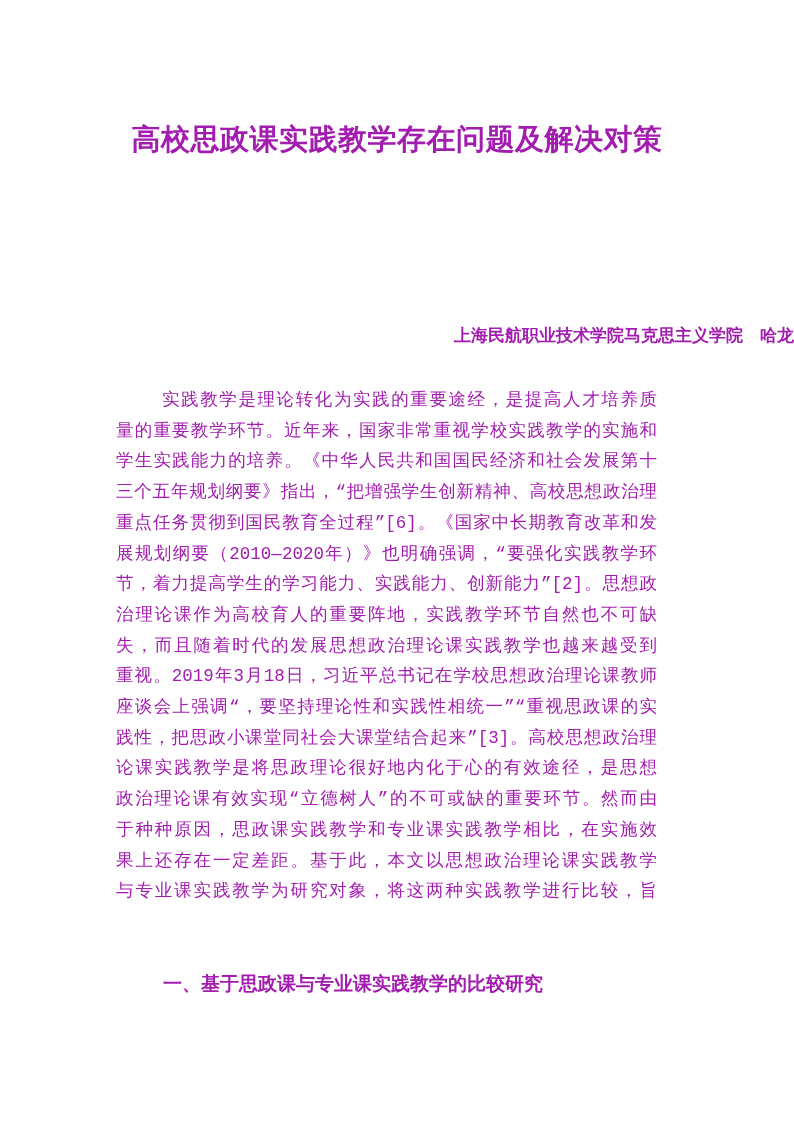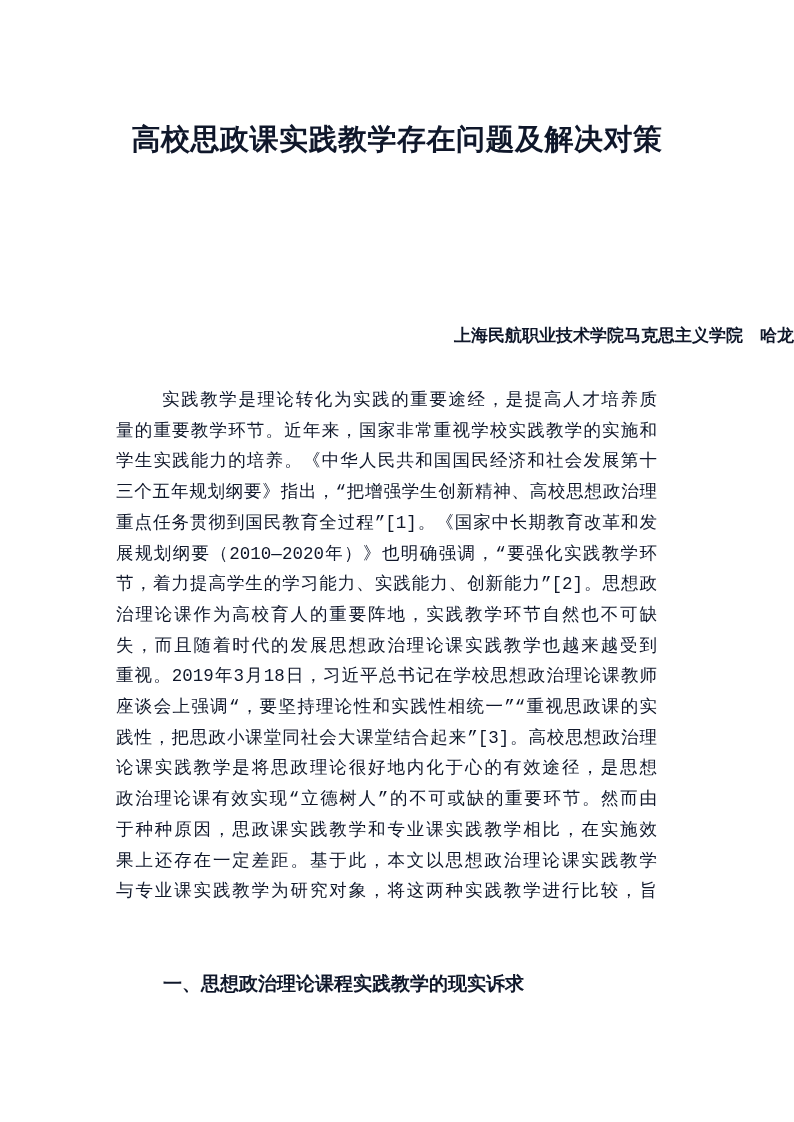--- a/index.html
+++ b/index.html
@@ -5,21 +5,21 @@
   html, body {
     margin: 0;
     padding: 0;
     background: #ffffff;
   }
   .page {
     position: relative;
     width: 794px;
     height: 1122px;
     background: #ffffff;
-    color: #0f172a;
+    color: #a21caf;
     font-family: "Liberation Serif", serif;
     overflow: hidden;
   }
   .doc-title {
     position: absolute;
     left: 0;
     width: 794px;
     margin: 0;
     text-align: center;
     font-size: 29px;
@@ -78,30 +78,30 @@
   <h1 class="doc-title line1">高校思政课实践教学存在问题及解决对策</h1>
 
 
   <div class="author-line">上海民航职业技术学院马克思主义学院　哈龙</div>
 
   <div class="body-block">
     <div class="body-line first">实践教学是理论转化为实践的重要途经，是提高人才培养质</div>
     <div class="body-line">量的重要教学环节。近年来，国家非常重视学校实践教学的实施和</div>
     <div class="body-line">学生实践能力的培养。《中华人民共和国国民经济和社会发展第十</div>
     <div class="body-line">三个五年规划纲要》指出，“把增强学生创新精神、高校思想政治理</div>
-    <div class="body-line">重点任务贯彻到国民教育全过程”[1]。《国家中长期教育改革和发</div>
+    <div class="body-line">重点任务贯彻到国民教育全过程”[6]。《国家中长期教育改革和发</div>
     <div class="body-line">展规划纲要（2010—2020年）》也明确强调，“要强化实践教学环</div>
     <div class="body-line">节，着力提高学生的学习能力、实践能力、创新能力”[2]。思想政</div>
     <div class="body-line">治理论课作为高校育人的重要阵地，实践教学环节自然也不可缺</div>
     <div class="body-line">失，而且随着时代的发展思想政治理论课实践教学也越来越受到</div>
     <div class="body-line">重视。2019年3月18日，习近平总书记在学校思想政治理论课教师</div>
     <div class="body-line">座谈会上强调“，要坚持理论性和实践性相统一”“重视思政课的实</div>
     <div class="body-line">践性，把思政小课堂同社会大课堂结合起来”[3]。高校思想政治理</div>
     <div class="body-line">论课实践教学是将思政理论很好地内化于心的有效途径，是思想</div>
     <div class="body-line">政治理论课有效实现“立德树人”的不可或缺的重要环节。然而由</div>
     <div class="body-line">于种种原因，思政课实践教学和专业课实践教学相比，在实施效</div>
     <div class="body-line">果上还存在一定差距。基于此，本文以思想政治理论课实践教学</div>
     <div class="body-line">与专业课实践教学为研究对象，将这两种实践教学进行比较，旨</div>
   </div>
 
-  <div class="section-heading">一、思想政治理论课程实践教学的现实诉求</div>
+  <div class="section-heading">一、基于思政课与专业课实践教学的比较研究</div>
 
 </div>
 
 </body></html>

